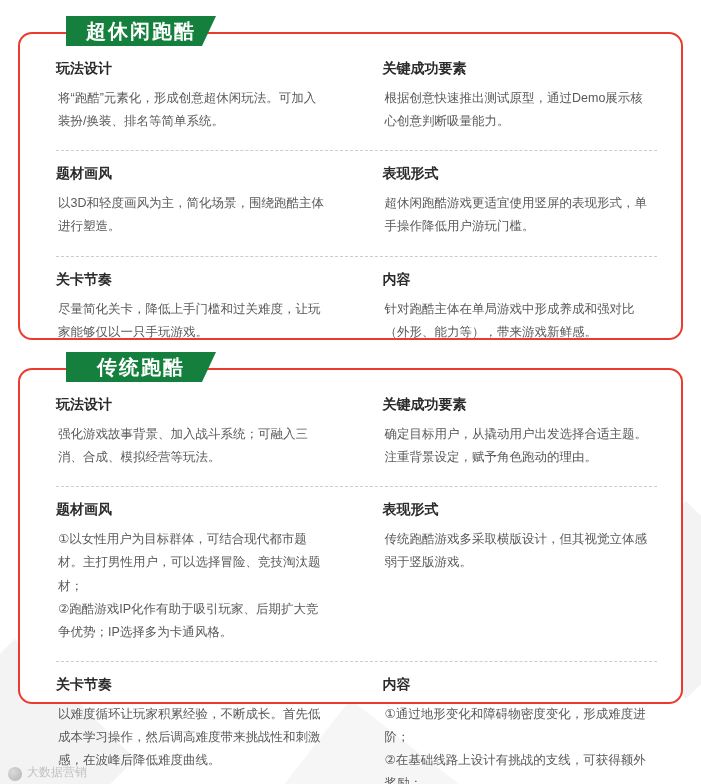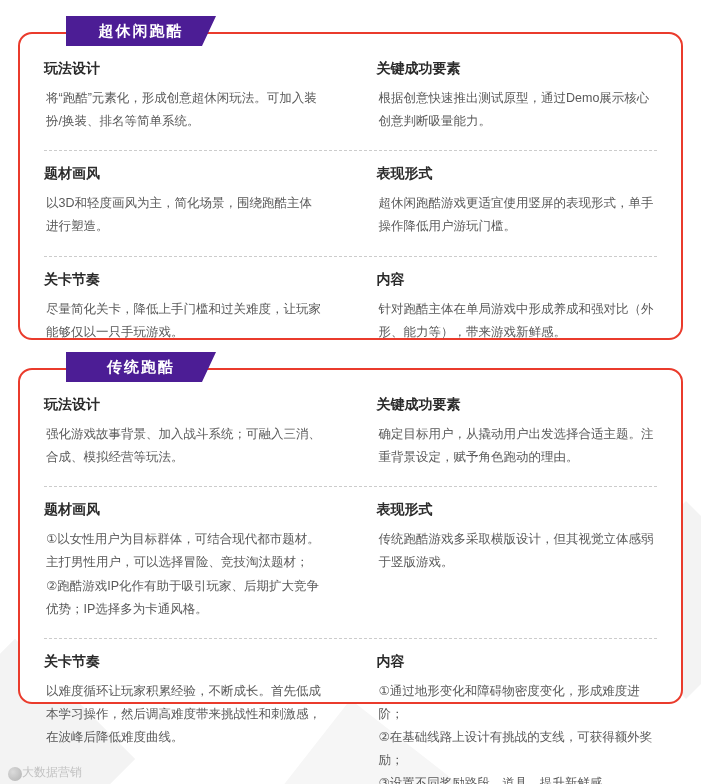--- a/index.html
+++ b/index.html
@@ -27,30 +27,30 @@
     box-sizing: border-box;
     z-index: 1;
   }
   .card-1 { top: 32px;  height: 308px; }
   .card-2 { top: 368px; height: 336px; }
 
   .ribbon {
     position: absolute;
     top: -18px; left: 46px;
     width: 150px; height: 30px;
-    background: #4c1d95;
+    background: #15803d;
     color: #ffffff;
-    font-size: 15px; font-weight: bold;
+    font-size: 20px; font-weight: bold;
     letter-spacing: 2px;
     display: flex; align-items: center; justify-content: center;
     clip-path: polygon(0 0, 100% 0, calc(100% - 14px) 100%, 0 100%);
     z-index: 2;
   }
 
-  .rows { padding: 12px 24px 0 24px; }
+  .rows { padding: 12px 24px 0 36px; }
   .row {
     display: grid;
     grid-template-columns: 1fr 1fr;
     column-gap: 52px;
     padding: 14px 0 15px 0;
   }
   .row + .row { border-top: 1px dashed #cccccc; }
 
   .cell h3 {
     margin: 0 0 9px 0;
@@ -62,21 +62,21 @@
     margin: 2px;
     font-size: 12.5px;
     line-height: 1.85;
     color: #595959;
     white-space: pre-line;
   }
 
   .watermark {
     position: absolute;
     left: 8px; bottom: 3px;
-    display: flex; align-items: flex-end; 
+    display: flex; align-items: flex-end; gap: 5px;
     color: #bdbdbd;
     font-size: 12px;
     z-index: 1;
     opacity: 0.9;
   }
   .wm-icon {
     width: 14px; height: 14px;
     border-radius: 50%;
     background: radial-gradient(circle at 35% 35%, #d9d9d9, #ababab);
     display: inline-block;

